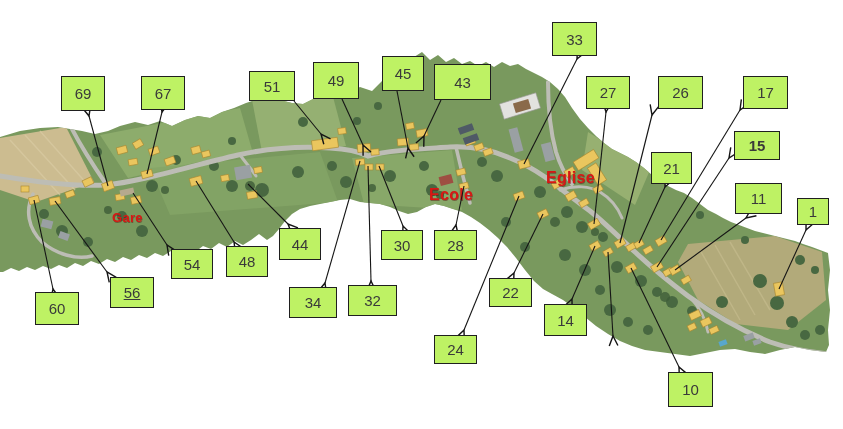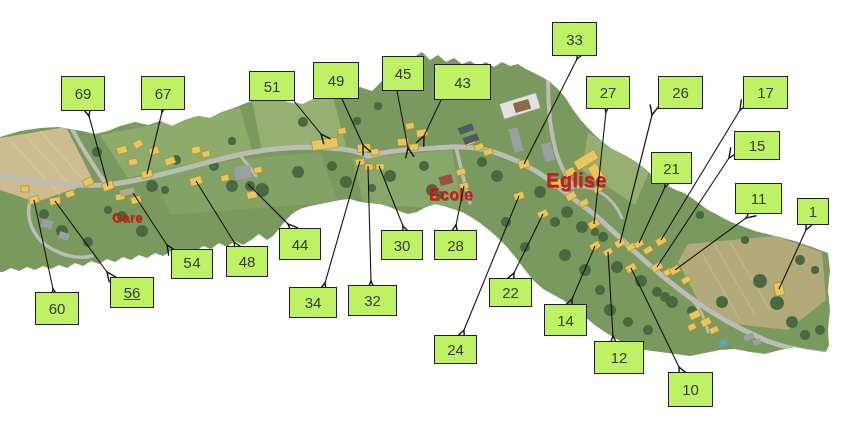--- a/index.html
+++ b/index.html
@@ -202,21 +202,21 @@
         <rect x="719" y="340.5" width="8" height="5" transform="rotate(-20 723 343)" fill="#58a7cc"></rect>
         <rect x="744" y="334" width="10" height="6" transform="rotate(-20 749 337)" fill="#9aa0a3"></rect>
         <rect x="753" y="339.5" width="8" height="5" transform="rotate(-20 757 342)" fill="#9aa0a3"></rect>
       </g>
     </g>
   </svg>
 
   <div id="label-layer">
       <div class="place-label" style="left: 112px; top: 210px; font-size: 13px;">Gare</div>
       <div class="place-label" style="left: 429px; top: 186px; font-size: 16px;">Ecole</div>
-      <div class="place-label" style="left: 546px; top: 169px; font-size: 20px;">Eglise</div>
+      <div class="place-label" style="left: 546px; top: 169px; font-size: 16px;">Eglise</div>
     </div>
 
   <svg id="arrow-layer" width="843" height="429" viewBox="0 0 843 429">
     <defs>
       <marker id="ah" viewBox="0 0 12 10" refX="2" refY="5" markerWidth="13" markerHeight="11" orient="auto" markerUnits="userSpaceOnUse">
         <path d="M11 1 L2 5 L11 9" fill="none" stroke="#151515" stroke-width="1.3"></path>
       </marker>
     </defs>
     <g id="arrow-group">
         <line x1="108" y1="186" x2="89" y2="116" stroke="#151515" stroke-width="1.1" marker-end="url(#ah)"></line>
@@ -254,33 +254,32 @@
       <div class="num-box" style="left: 61px; top: 76px; width: 44px; height: 35px;">69</div>
       <div class="num-box" style="left: 141px; top: 76px; width: 44px; height: 34px;">67</div>
       <div class="num-box" style="left: 249px; top: 71px; width: 46px; height: 30px;">51</div>
       <div class="num-box" style="left: 313px; top: 62px; width: 46px; height: 37px;">49</div>
       <div class="num-box" style="left: 382px; top: 56px; width: 42px; height: 35px; text-align: center;">45</div>
       <div class="num-box" style="left: 434px; top: 64px; width: 57px; height: 36px;">43</div>
       <div class="num-box" style="left: 552px; top: 22px; width: 45px; height: 34px;">33</div>
       <div class="num-box" style="left: 586px; top: 76px; width: 44px; height: 33px;">27</div>
       <div class="num-box" style="left: 658px; top: 76px; width: 45px; height: 33px;">26</div>
       <div class="num-box" style="left: 743px; top: 76px; width: 45px; height: 33px;">17</div>
-      <div class="num-box" style="left: 734px; top: 131px; width: 46px; height: 29px;">15</div>
+      <div class="num-box" style="left: 734px; top: 131px; width: 46px; height: 29px; font-weight: bold;">15</div>
       <div class="num-box" style="left: 651px; top: 152px; width: 41px; height: 32px;">21</div>
       <div class="num-box" style="left: 735px; top: 183px; width: 47px; height: 31px;">11</div>
       <div class="num-box" style="left: 797px; top: 198px; width: 32px; height: 27px;">1</div>
       <div class="num-box" style="left: 35px; top: 292px; width: 44px; height: 33px;">60</div>
       <div class="num-box" style="left: 110px; top: 277px; width: 44px; height: 31px; text-decoration: underline;">56</div>
-      <div class="num-box" style="left: 171px; top: 249px; width: 42px; height: 30px; font-family: Liberation Mono, monospace;">54</div>
+      <div class="num-box" style="left: 171px; top: 249px; width: 42px; height: 30px;">54</div>
       <div class="num-box" style="left: 226px; top: 246px; width: 42px; height: 31px;">48</div>
       <div class="num-box" style="left: 279px; top: 228px; width: 42px; height: 32px;">44</div>
       <div class="num-box" style="left: 289px; top: 287px; width: 48px; height: 31px;">34</div>
       <div class="num-box" style="left: 348px; top: 285px; width: 49px; height: 31px;">32</div>
       <div class="num-box" style="left: 381px; top: 230px; width: 42px; height: 30px;">30</div>
       <div class="num-box" style="left: 434px; top: 230px; width: 43px; height: 30px;">28</div>
       <div class="num-box" style="left: 434px; top: 335px; width: 43px; height: 29px;">24</div>
       <div class="num-box" style="left: 489px; top: 278px; width: 43px; height: 29px;">22</div>
       <div class="num-box" style="left: 544px; top: 304px; width: 43px; height: 32px;">14</div>
-      <div class="num-box" style="left: 594px; top: 341px; width: 50px; height: 33px;">12</div>
       <div class="num-box" style="left: 668px; top: 372px; width: 45px; height: 35px;">10</div>
     </div>
 
 </div>
 
 </body></html>

